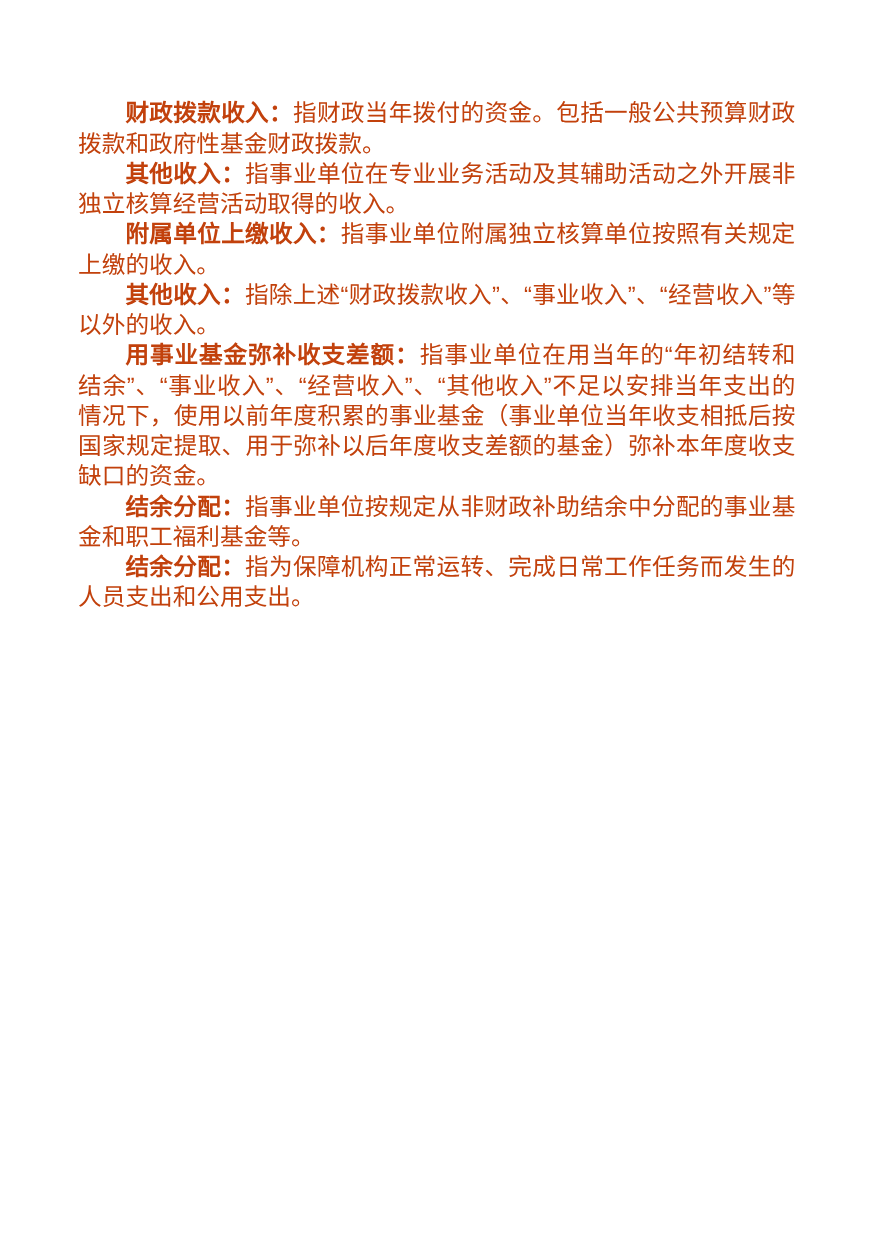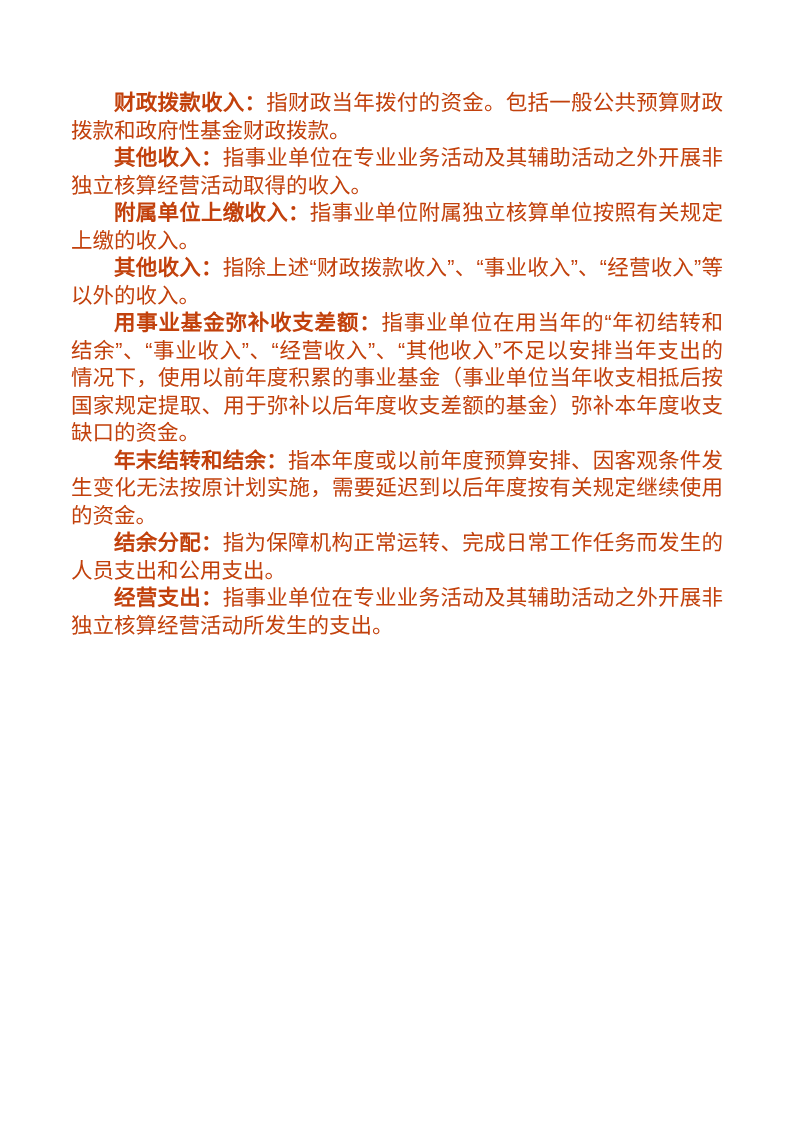--- a/index.html
+++ b/index.html
@@ -40,17 +40,16 @@
 </head>
 <body>
 
 <div class="page">
   <div class="content">
     <p><span class="term">财政拨款收入：</span><span>指财政当年拨付的资金。包括一般公共预算财政拨款和政府性基金财政拨款。</span></p>
     <p><span class="term">其他收入：</span><span>指事业单位在专业业务活动及其辅助活动之外开展非独立核算经营活动取得的收入。</span></p>
     <p><span class="term">附属单位上缴收入：</span><span>指事业单位附属独立核算单位按照有关规定上缴的收入。</span></p>
     <p><span class="term">其他收入：</span><span>指除上述“财政拨款收入”、“事业收入”、“经营收入”等以外的收入。</span></p>
     <p><span class="term">用事业基金弥补收支差额：</span><span>指事业单位在用当年的“年初结转和结余”、“事业收入”、“经营收入”、“其他收入”不足以安排当年支出的情况下，使用以前年度积累的事业基金（事业单位当年收支相抵后按国家规定提取、用于弥补以后年度收支差额的基金）弥补本年度收支缺口的资金。</span></p>
-    <p><span class="term">年末结转和结余：</span><span>指本年度或以前年度预算安排、因客观条件发生变化无法按原计划实施，需要延迟到以后年度按有关规定继续使用的资金。</span></p>
+    <p><span class="term">结余分配：</span><span>指事业单位按规定从非财政补助结余中分配的事业基金和职工福利基金等。</span></p>
     <p><span class="term">结余分配：</span><span>指为保障机构正常运转、完成日常工作任务而发生的人员支出和公用支出。</span></p>
-    <p><span class="term">经营支出：</span><span>指事业单位在专业业务活动及其辅助活动之外开展非独立核算经营活动所发生的支出。</span></p>
   </div>
 </div>
 
 </body></html>

